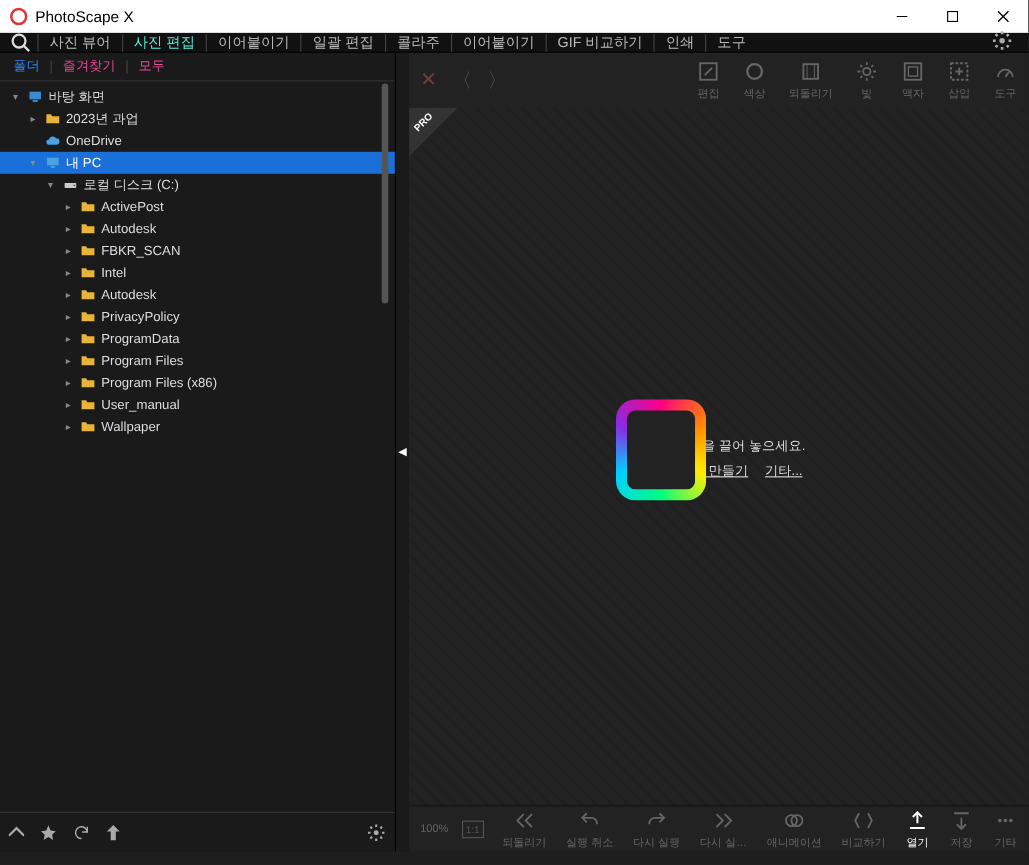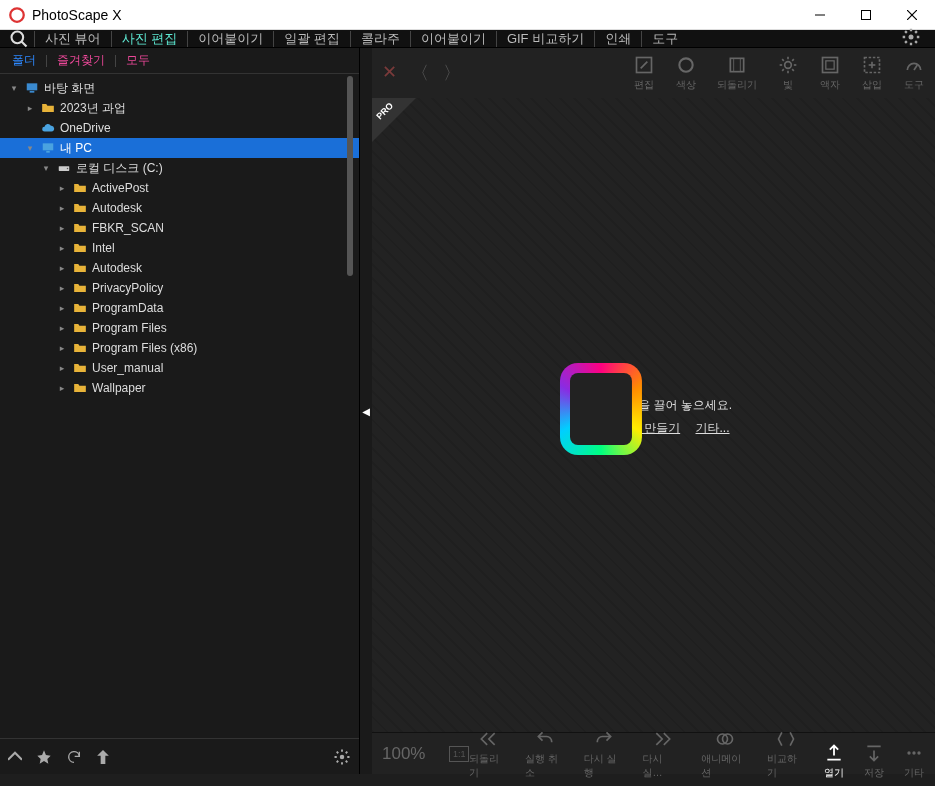--- a/index.html
+++ b/index.html
@@ -66,21 +66,21 @@
 .pro-badge-text { position: absolute; left: 3px; top: 8px; color: #fff; font-size: 9px; transform: rotate(-45deg); font-weight: bold; pointer-events:none; }
 
 .drop-zone { position: absolute; left: 50%; top: 50%; transform: translate(-50%, -50%); text-align: center; color: #ddd; }
 .drop-rect { width: 82px; height: 92px; border-radius: 18px; margin: 0 auto 0; border: 10px solid transparent; background: linear-gradient(#222,#222) padding-box, conic-gradient(#ff0080,#ff8c00,#ffed00,#00ff80,#00cfff,#8a2be2,#ff0080) border-box; position: absolute; left: 50%; top: 50%; transform: translate(-94px, -52px); }
 .drop-text { font-size: 12px; margin-top: 4px; white-space: nowrap; }
 .drop-links { margin-top: 6px; font-size: 12px; }
 .drop-links a { color: #ddd; text-decoration: underline; margin: 0 6px; cursor: pointer; }
 .drop-links a.dotted { text-decoration-style: dotted; }
 
 .canvas-bottom { height: 42px; display: flex; align-items: center; padding: 0 10px; border-top: 1px solid #111; }
-.zoom-label { color: #666; font-size: 17px; margin-right: 24px; }
+.zoom-label { color: #666; font-size: 10px; margin-right: 12px; }
 .fit-btn { width: 20px; height: 16px; border: 1px solid #555; color: #555; font-size: 9px; display:flex; align-items:center; justify-content:center; }
 .bottom-tools { margin-left: auto; display: flex; gap: 18px; align-items: flex-end; }
 .bt-item { display: flex; flex-direction: column; align-items: center; gap: 2px; color: #666; font-size: 10px; cursor: pointer; }
 .bt-item.active { color: #fff; }
 .bt-item .bt-icon { width: 22px; height: 22px; display:flex; align-items:center; justify-content:center; }
 </style>
 </head>
 <body>
 
 <div class="titlebar">

